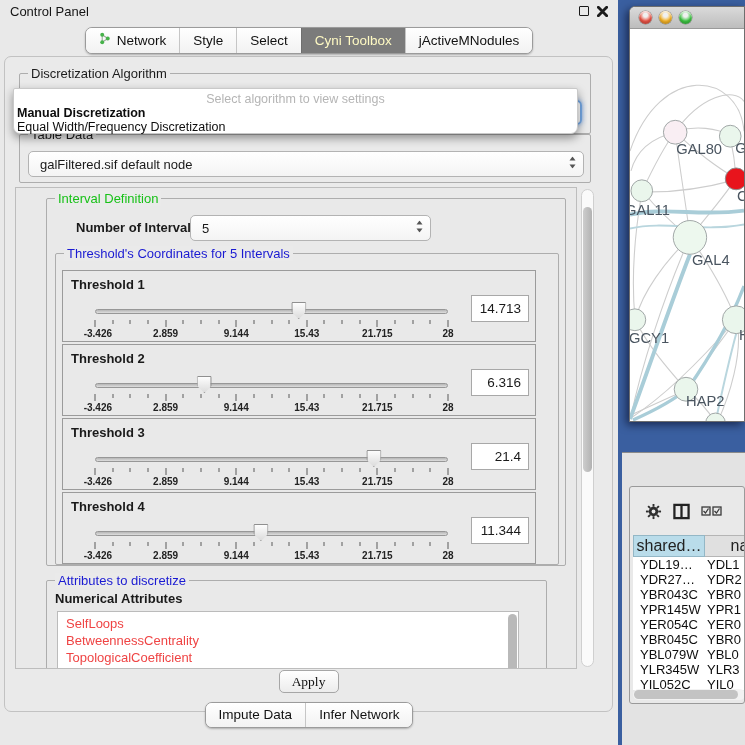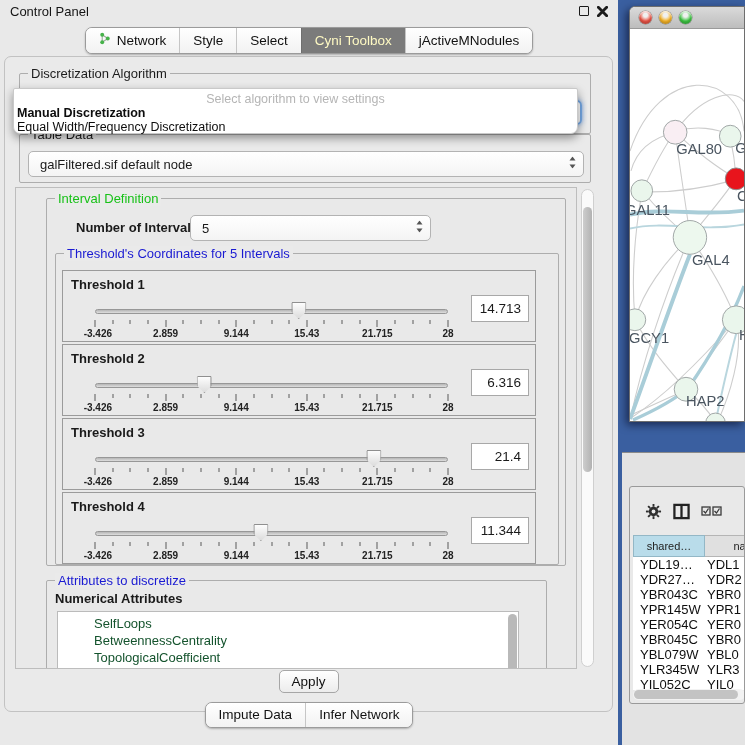--- a/index.html
+++ b/index.html
@@ -62,39 +62,39 @@
   .thr-ticks i.minor { height:4px; }
   .thr-ticks i.major { height:7px; }
   .thr-scale { position:absolute; left:32px; top:57px; width:353px; height:12px; }
   .thr-scale b { position:absolute; transform:translateX(-50%); font-size:10px; font-weight:bold; color:#222; white-space:nowrap; }
   .thr-scale b:first-child { transform:translateX(-40%); }
   .thr-value { position:absolute; left:408px; top:24px; width:58px; height:27px; background:#fff; border:1px solid #a8a8a8; font-size:13.5px; line-height:25px; text-align:right; padding-right:7px; }
 
   .g-attr { left:30px; top:392px; width:501px; height:110px; }
   .attr-sub { position:absolute; left:8px; top:10px; font-weight:bold; font-size:13px; }
   .attr-list { position:absolute; left:10px; top:30px; width:462px; height:76px; background:#fff; border:1px solid #bbb; padding:3px 0 0 8px; }
-  .attr-item { font-size:13px; height:17px; line-height:17px; color:#14532d;margin-left:28px; }
+  .attr-item { font-size:13px; height:17px; line-height:17px; color:#ef4444; }
   .attr-sb { position:absolute; right:1px; top:2px; width:9px; height:62px; border-radius:5px; background:#b9b9b9; }
 
-  .apply { position:absolute; left:50%; top:613px; transform:translateX(-50%); width:60px; height:23px; border:1px solid #a6a6a6; border-radius:5px; background:linear-gradient(#ffffff,#ececec); font-size:13.5px; font-family:Liberation Sans, sans-serif; color:#111; }
+  .apply { position:absolute; left:50%; top:613px; transform:translateX(-50%); width:60px; height:23px; border:1px solid #a6a6a6; border-radius:5px; background:linear-gradient(#ffffff,#ececec); font-size:13.5px; font-family:Liberation Serif, serif; color:#111; }
 
   
   .desktop { position:absolute; left:618px; top:0; width:127px; height:745px; background:var(--desktop); }
   .netwin { position:absolute; left:11px; top:6px; width:116px; height:416px; border:1px solid #6e6e6e; border-radius:6px 0 0 0; box-shadow:-3px 3px 9px rgba(0,0,20,.55); overflow:hidden; background:#fff; }
   .nettitle { height:22px; background:linear-gradient(#dadada,#bdbdbd); border-bottom:1px solid #9a9a9a; border-radius:5px 0 0 0; display:flex; align-items:center; gap:7px; padding-left:9px; }
   .light { width:13px; height:13px; border-radius:50%; box-shadow:inset 0 1px 1px rgba(255,255,255,.7), inset 0 -2px 3px rgba(0,0,0,.25), 0 0 0 .5px rgba(0,0,0,.35); }
   .netcanvas { position:absolute; left:0; top:23px; right:0; bottom:0; background:#fff; }
   .netcanvas svg { width:100%; height:100%; }
 
   .tablepanel { position:absolute; left:4px; top:452px; width:123px; height:293px; background:#e3e3e3; border-top:1px solid #8a8a8a; }
   .tp-title { padding:11px 0 0 11px; font-size:13.5px; color:#111; }
   .twin { position:absolute; left:7px; top:33px; width:116px; height:218px; background:#e9e9e9; border:1px solid #9a9a9a; border-radius:3px; overflow:hidden; }
   .twin-toolbar { position:absolute; left:0; top:0; width:100%; height:48px; display:flex; align-items:center; gap:11px; padding-left:15px; }
   .thead { position:absolute; left:3px; top:48px; width:200px; height:22px; display:flex; }
-  .th { border:1px solid #a9b6bb; font-size:11px; display:flex; align-items:center; justify-content:center; color:#222; }
+  .th { border:1px solid #a9b6bb; font-size:16px; display:flex; align-items:center; justify-content:center; color:#222; }
   .th.c1 { width:72px; background:var(--hdrblue); border-color:#93b7c6; }
   .th.c2 { width:70px; background:#e0e0e0; border-left:none; border-color:#b5b5b5; }
   .trows { position:absolute; left:3px; top:70px; width:112px; height:133px; background:#fff; overflow:hidden; }
   .trow { display:flex; height:15px; line-height:15px; font-size:13px; color:#0e0e0e; }
   .trow .c1 { width:70px; padding-left:7px; white-space:nowrap; }
   .trow .c2 { padding-left:4px; white-space:nowrap; }
   .hscroll { position:absolute; left:3px; bottom:3px; width:112px; height:11px; background:#f2f2f2; border-radius:6px; }
   .hthumb { position:absolute; left:1px; top:1px; width:104px; height:9px; border-radius:5px; background:#c3c3c3; }
 </style>
 </head>

